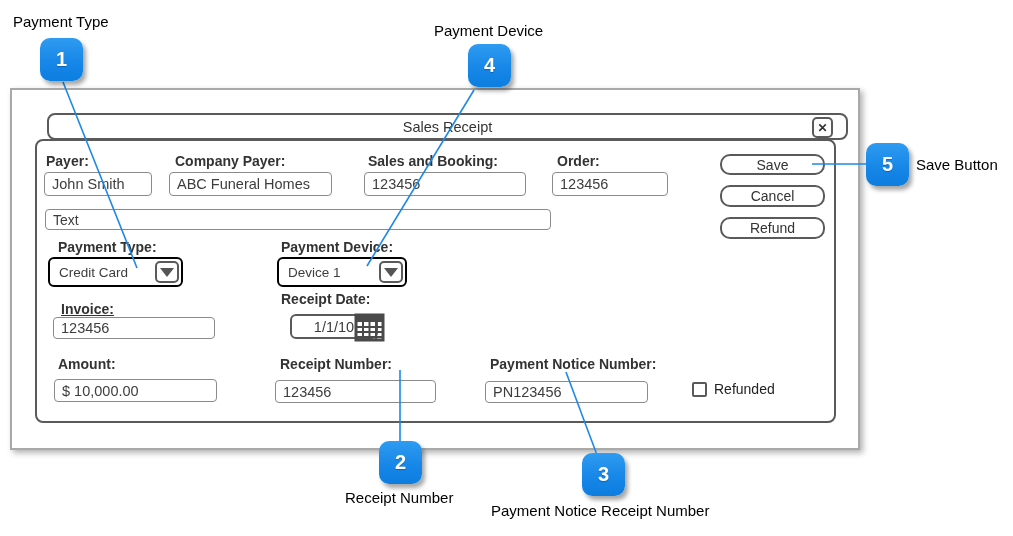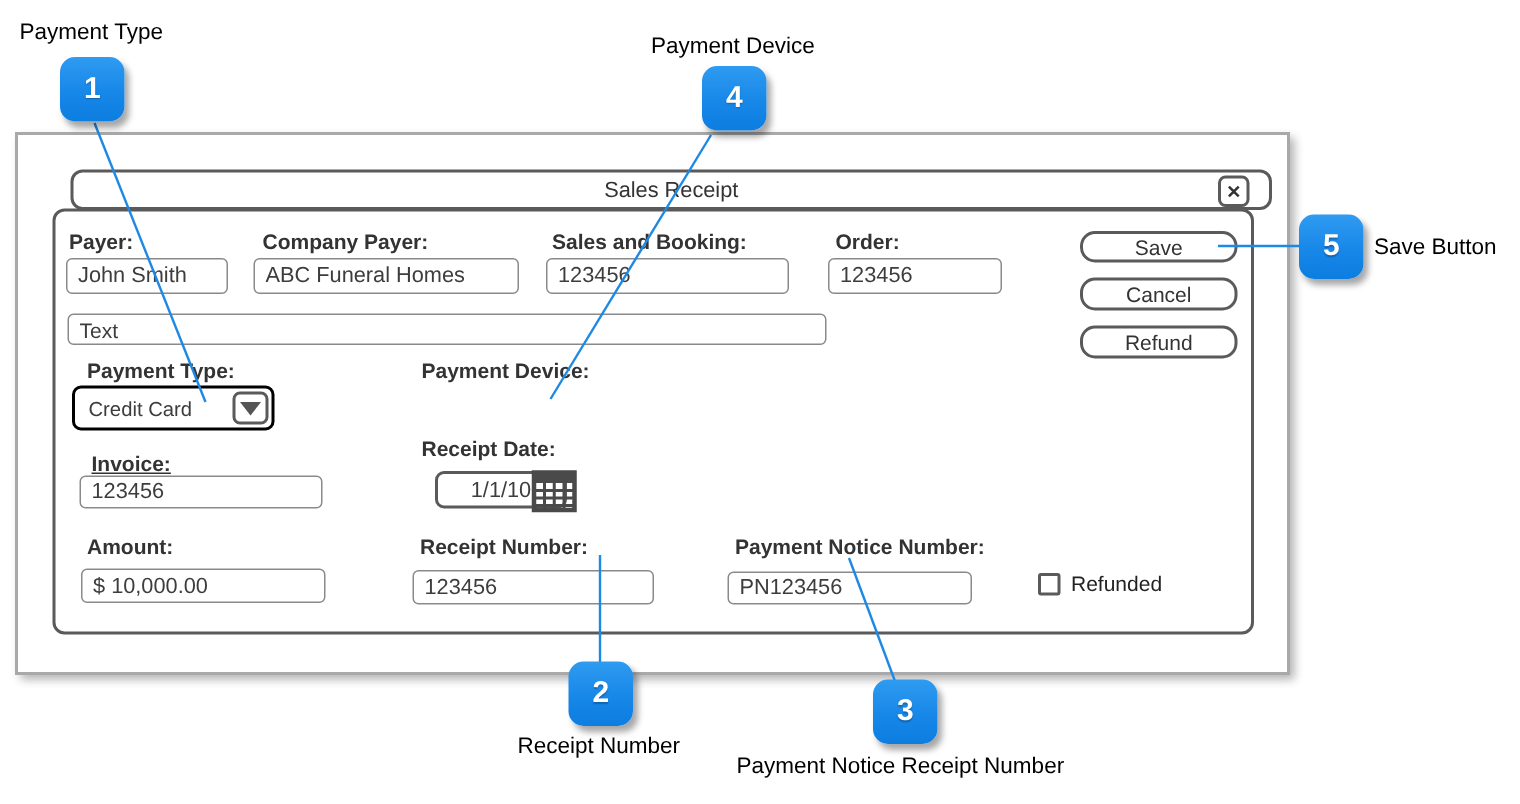--- a/index.html
+++ b/index.html
@@ -99,21 +99,21 @@
     <div class="title-text">Sales Receipt</div>
   </div>
   <button class="closebtn">✕</button>
 
   <div class="dialog-body"></div>
 
   <div class="flabel" style="left:46px;top:153px;">Payer:</div>
   <input class="tinput" style="left: 44px; top: 172px; width: 108px; height: 24px;" value="John Smith">
 
   <div class="flabel" style="left:175px;top:153px;">Company Payer:</div>
-  <input class="tinput" style="left: 169px; top: 172px; width: 177px; height: 24px;" value="ABC Funeral Homes">
+  <input class="tinput" style="left: 169px; top: 172px; width: 163px; height: 24px;" value="ABC Funeral Homes">
 
   <div class="flabel" style="left:368px;top:153px;">Sales and Booking:</div>
   <input class="tinput" style="left: 364px; top: 172px; width: 162px; height: 24px;" value="123456">
 
   <div class="flabel" style="left:557px;top:153px;">Order:</div>
   <input class="tinput" style="left: 552px; top: 172px; width: 116px; height: 24px;" value="123456">
 
   <button class="btn" style="left:720px;top:154px;">Save</button>
   <button class="btn" style="left:720px;top:185px;height:22px;">Cancel</button>
   <button class="btn" style="left:720px;top:217px;height:22px;">Refund</button>
@@ -122,20 +122,26 @@
 
   <div class="flabel" style="left:58px;top:239px;">Payment Type:</div>
   <div class="combo" style="left:48px;top:257px;width:135px;height:30px;">
     <span class="combo-text">Credit Card</span>
     <span class="combo-arrow">
         <span class="tri-down"></span>
       </span>
   </div>
 
   <div class="flabel" style="left:281px;top:239px;">Payment Device:</div>
+  <div class="combo" style="left:277px;top:257px;width:130px;height:30px;">
+    <span class="combo-text">Device 1</span>
+    <span class="combo-arrow">
+        <span class="tri-down"></span>
+      </span>
+  </div>
 
   <div class="flabel" style="left:61px;top:301px;text-decoration:underline;">Invoice:</div>
   <input class="tinput" style="left: 53px; top: 317px; width: 162px; height: 22px;" value="123456">
 
   <div class="flabel" style="left:281px;top:291px;">Receipt Date:</div>
   <input class="tinput center" style="left: 290px; top: 314px; width: 88px; height: 25px;" value="1/1/10">
   <span class="cal-icon" style="left:354px;top:312px;">
     <svg width="31" height="31" viewBox="0 0 31 31">
       <rect x="2" y="3" width="27" height="25" fill="none" stroke="#4a4a4a" stroke-width="3"></rect>
       <rect x="2" y="3" width="27" height="7" fill="#4a4a4a"></rect>

